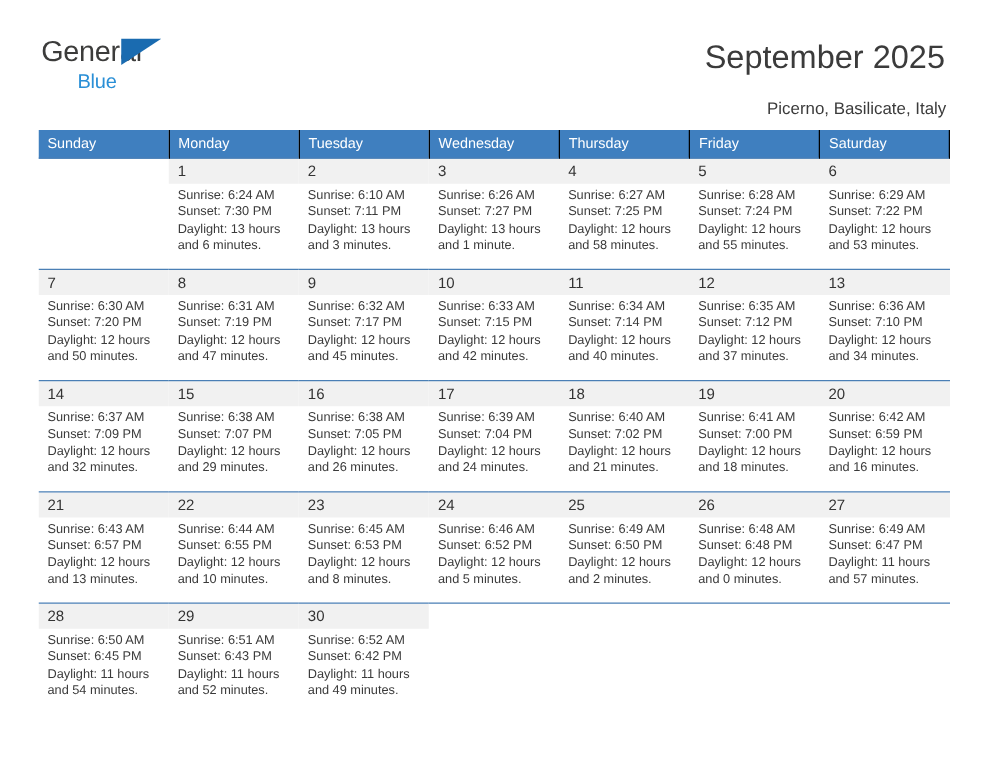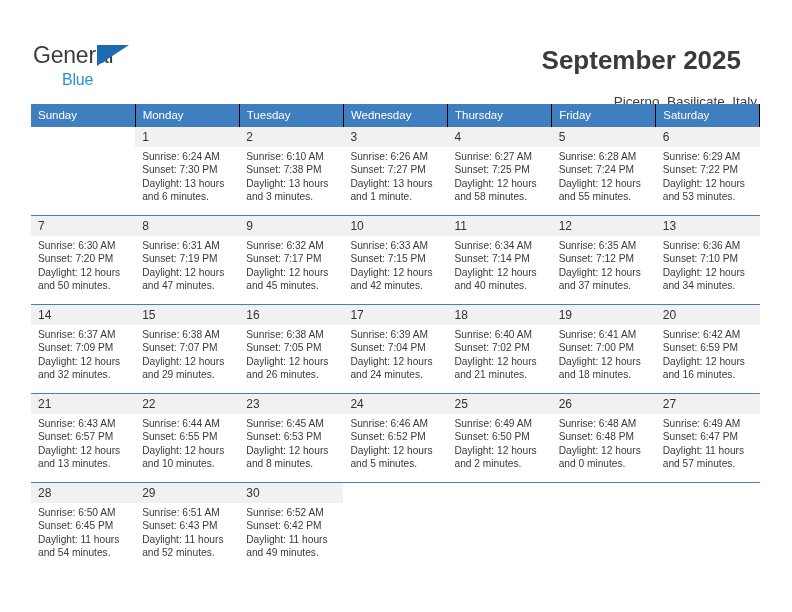--- a/index.html
+++ b/index.html
@@ -25,21 +25,21 @@
   .header {
     position: absolute;
     left: 0;
     top: 0;
     width: 792px;
     height: 100px;
   }
   .logo {
     position: absolute;
     left: 33px;
-    top: 42px;
+    top: 28px;
     width: 200px;
     height: 52px;
   }
   .logo-row1 {
     position: relative;
     height: 26px;
     line-height: 26px;
   }
   .logo-general {
     font-size: 23px;
@@ -71,22 +71,22 @@
   .title-block {
     position: absolute;
     right: 35px;
     top: 28px;
     text-align: right;
   }
   .cal-title {
     font-size: 26px;
     color: #3b3b3b;
     line-height: 32px;
-    font-weight: bold;
-    margin: 16px;
+    font-weight: normal;
+    margin: 1px;
     white-space: nowrap;
   }
   .cal-subtitle {
     font-size: 13.5px;
     color: #3b3b3b;
     line-height: 20px;
     margin: 16px 0 0 0;
     white-space: nowrap;
   }
 
@@ -189,21 +189,21 @@
               <div>Sunrise: 6:24 AM</div>
               <div>Sunset: 7:30 PM</div>
               <div>Daylight: 13 hours</div>
               <div>and 6 minutes.</div>
             </div>
           </td>
           <td class="daycell">
             <div class="daynum">2</div>
             <div class="details">
               <div>Sunrise: 6:10 AM</div>
-              <div>Sunset: 7:38 PM</div>
+              <div>Sunset: 7:11 PM</div>
               <div>Daylight: 13 hours</div>
               <div>and 3 minutes.</div>
             </div>
           </td>
           <td class="daycell">
             <div class="daynum">3</div>
             <div class="details">
               <div>Sunrise: 6:26 AM</div>
               <div>Sunset: 7:27 PM</div>
               <div>Daylight: 13 hours</div>

